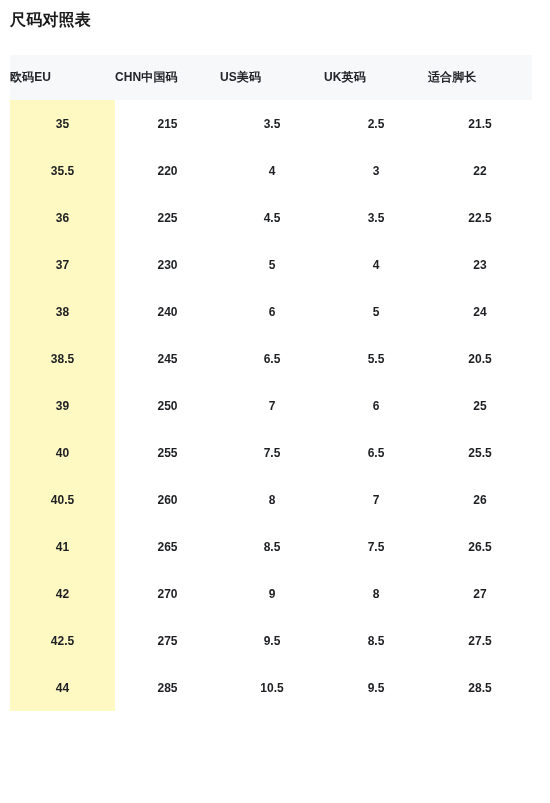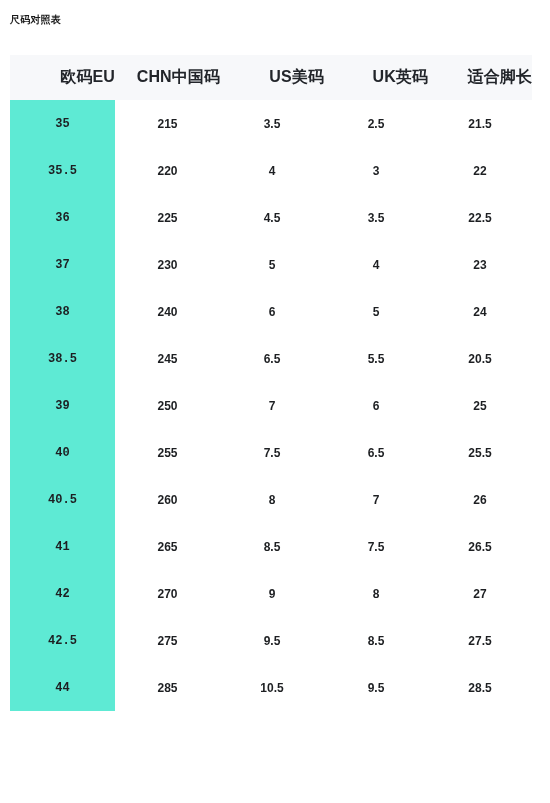--- a/index.html
+++ b/index.html
@@ -20,21 +20,21 @@
     position: relative;
     width: 550px;
     height: 803px;
     box-sizing: border-box;
   }
 
   .page-title {
     position: absolute;
     left: 10px;
     top: 9px;
-    font-size: 10px;
+    font-size: 16px;
     font-weight: bold;
     letter-spacing: 0.2px;
     color: #1a1a1a;
     line-height: 22px;
     white-space: nowrap;
   }
 
   .table-wrap {
     position: absolute;
     left: 10px;
@@ -50,24 +50,24 @@
 
   table.size-table col.c0 { width: 105px; }
   table.size-table col.c1 { width: 105px; }
   table.size-table col.c2 { width: 104px; }
   table.size-table col.c3 { width: 104px; }
   table.size-table col.c4 { width: 104px; }
 
   table.size-table thead th {
     background: #f7f8fa;
     height: 45px;
-    font-size: 16px;
+    font-size: 12px;
     font-weight: bold;
     color: #22252a;
-    text-align: right;
+    text-align: left;
     vertical-align: middle;
     padding: 0;
     border: none;
     letter-spacing: 0.1px;
     white-space: nowrap;
   }
 
   table.size-table tbody td {
     height: 47px;
     font-size: 12px;
@@ -75,22 +75,21 @@
     color: #1d1f22;
     text-align: center;
     vertical-align: middle;
     padding: 0;
     border: none;
     background: #ffffff;
     white-space: nowrap;
   }
 
   table.size-table tbody td.first-col {
-    background: #5eead4;
-    font-family: Liberation Mono, monospace;
+    background: #fef9c3;
   }
 
   .bottom-fade {
     position: absolute;
     left: 0;
     top: 795px;
     width: 550px;
     height: 8px;
     background: #ffffff;
   }

